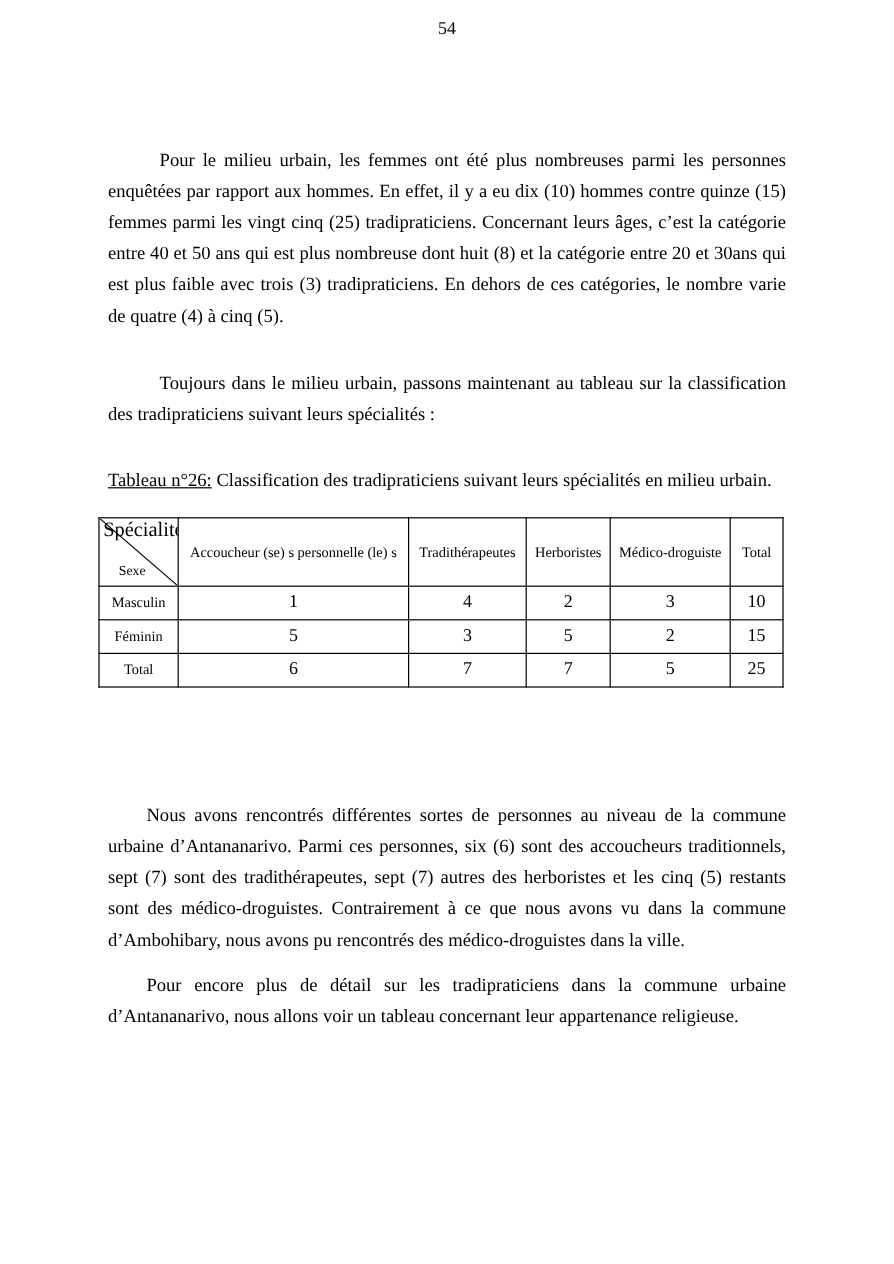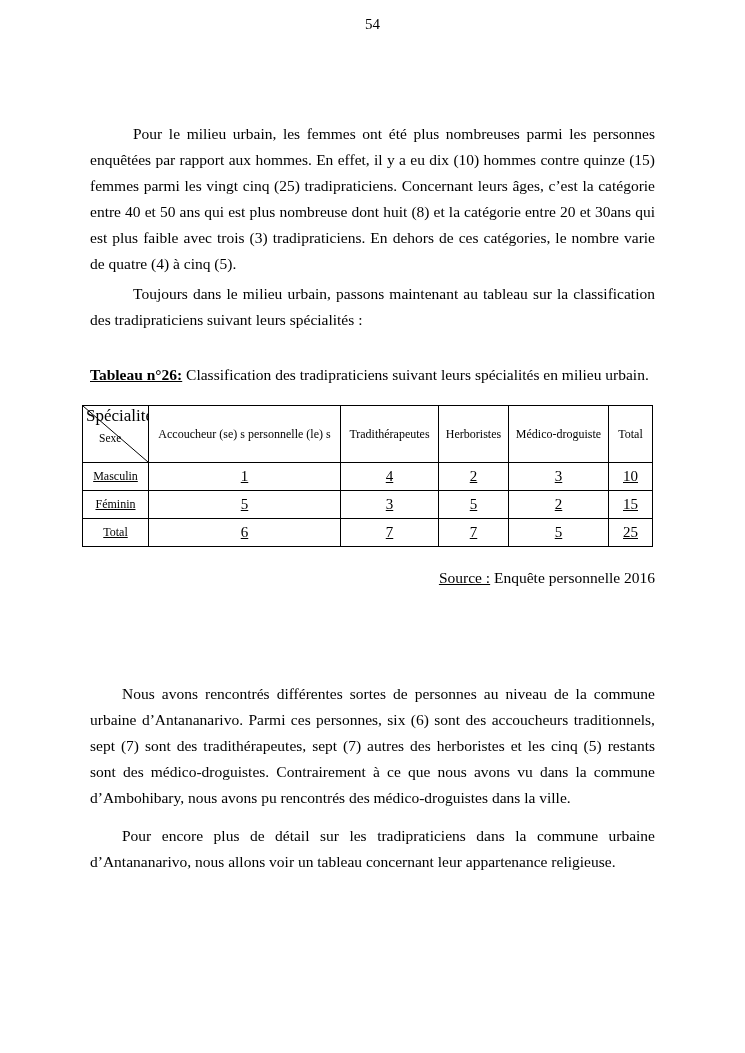--- a/index.html
+++ b/index.html
@@ -24,28 +24,28 @@
   }
   .para {
     font-size: 15.5px;
     line-height: 26px;
     text-align: justify;
     margin: 0;
   }
   .indent-lg { text-indent: 43px; }
   .indent-sm { text-indent: 32px; }
   .p1 { margin-top: 88px; }
-  .p2 { margin-top: 4px; }
+  .p2 { margin-top: 30px; }
   .caption {
     margin-top: 30px;
     font-size: 15.5px;
     line-height: 24px;
   }
   .caption-label {
-    font-weight: bold;
+    font-weight: normal;
     text-decoration: underline;
   }
   table.stats {
     border-collapse: collapse;
     table-layout: fixed;
     width: 570px;
     margin-top: 18px;
     margin-left: -8px;
   }
   table.stats td {
@@ -55,21 +55,21 @@
     padding: 0;
     overflow: hidden;
   }
   .hdr-row td {
     height: 56px;
     vertical-align: top;
     font-size: 12px;
     padding-top: 3px;
     line-height: 15px;
   }
-  .data-row td { height: 27px; text-decoration: underline; }
+  .data-row td { height: 27px; }
   .row-label {
     font-size: 12px;
     vertical-align: top;
     padding-top: 3px;
   }
   .cell-val { font-size: 15px; }
   .corner-cell {
     position: relative;
     padding: 0 !important;
   }
@@ -78,21 +78,21 @@
     top: 0; left: 0;
     width: 100%; height: 100%;
   }
   .corner-top {
     position: absolute;
     top: 2px; left: 3px;
     font-size: 17px;
   }
   .corner-bottom {
     position: absolute;
-    bottom: 16px; left: 16px;
+    bottom: 4px; left: 16px;
     font-size: 11.5px;
   }
   .source-line {
     margin-top: 22px;
     text-align: right;
     font-size: 15.5px;
   }
   .source-label { text-decoration: underline; }
   .p3 { margin-top: 94px; }
   .p4 { margin-top: 12px; }
@@ -156,21 +156,18 @@
         <td class="row-label">Total</td>
         <td class="cell-val">6</td>
         <td class="cell-val">7</td>
         <td class="cell-val">7</td>
         <td class="cell-val">5</td>
         <td class="cell-val">25</td>
       </tr>
     </tbody>
   </table>
 
-  <p class="source-line">
-    <span class="source-label">Source :</span><span> Enquête personnelle 2016</span>
-  </p>
 
   <p class="para indent-sm p3">Nous avons rencontrés différentes sortes de personnes au niveau de la commune urbaine d’Antananarivo. Parmi ces personnes, six (6) sont des accoucheurs traditionnels, sept (7) sont des tradithérapeutes, sept (7) autres des herboristes et les cinq (5) restants sont des médico-droguistes. Contrairement à ce que nous avons vu dans la commune d’Ambohibary, nous avons pu rencontrés des médico-droguistes dans la ville.</p>
 
   <p class="para indent-sm p4">Pour encore plus de détail sur les tradipraticiens dans la commune urbaine d’Antananarivo, nous allons voir un tableau concernant leur appartenance religieuse.</p>
 
 </div>
 
 </body></html>

